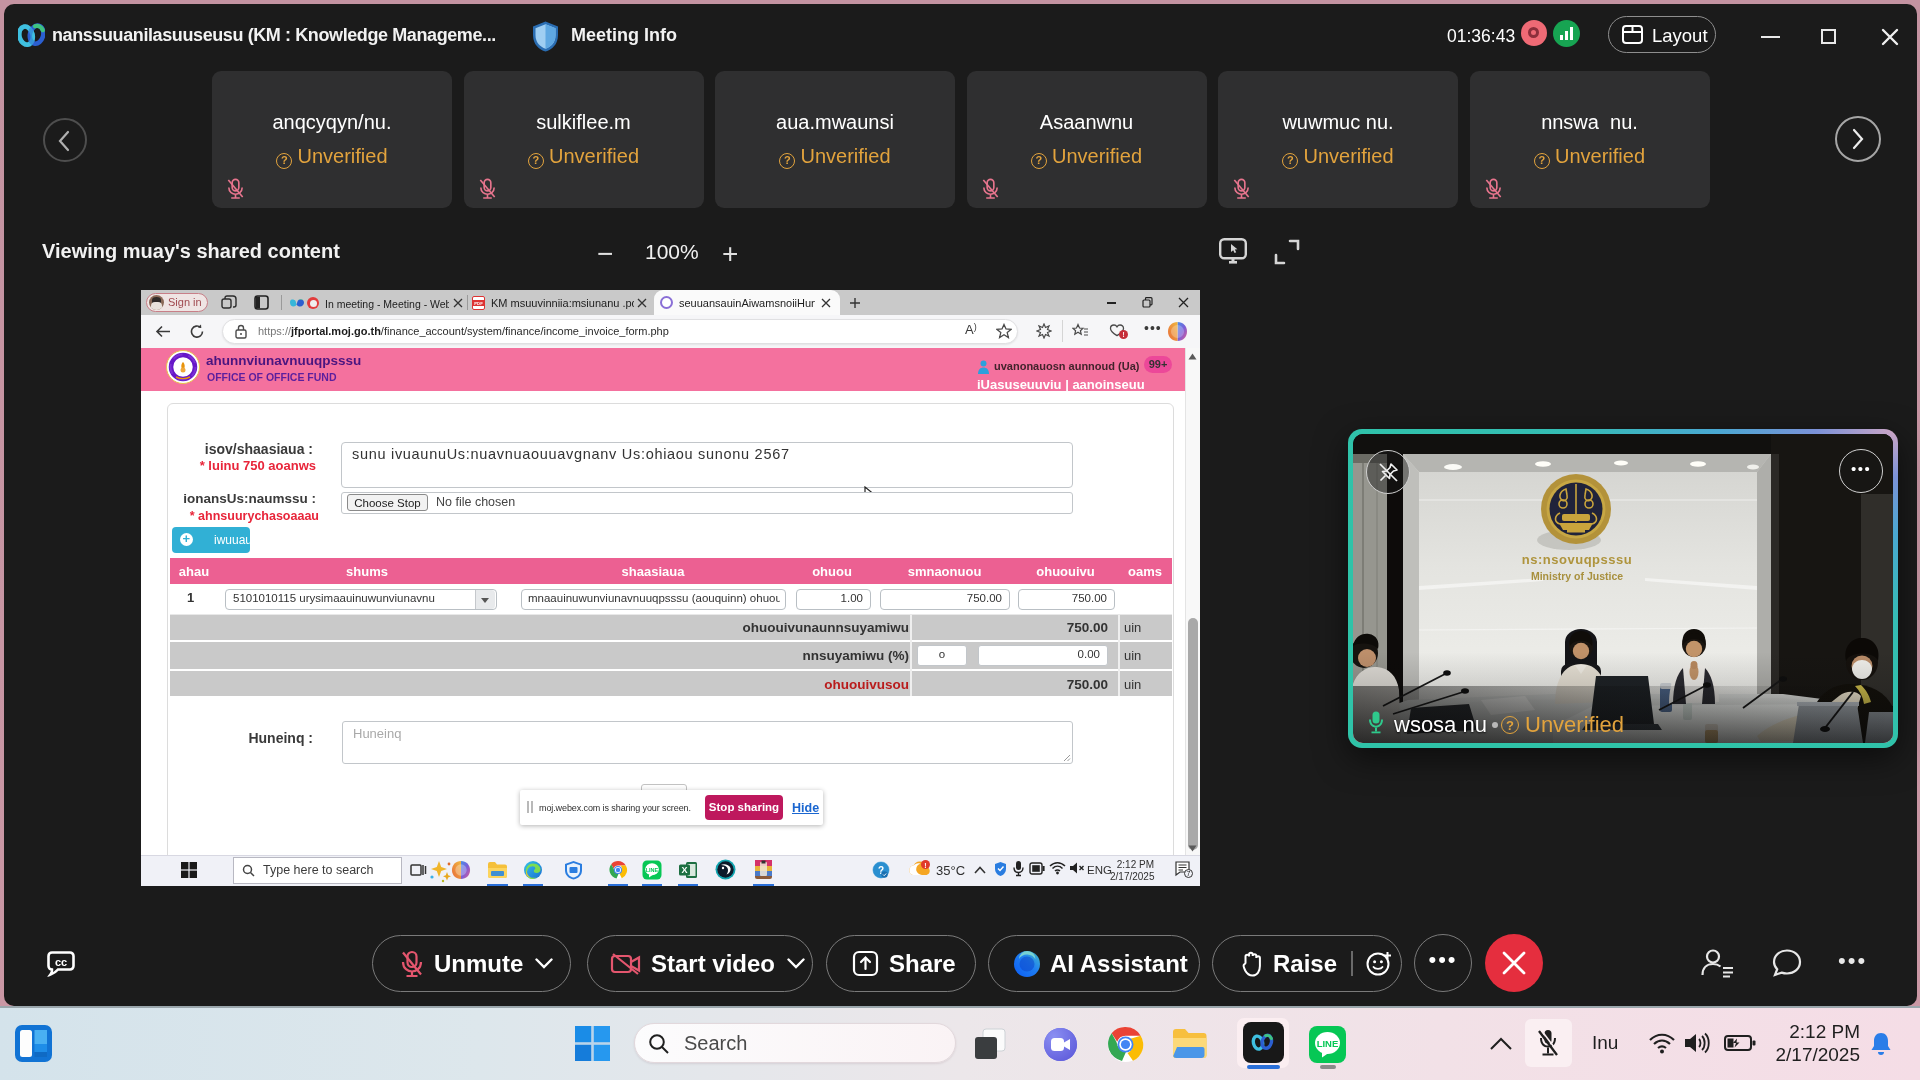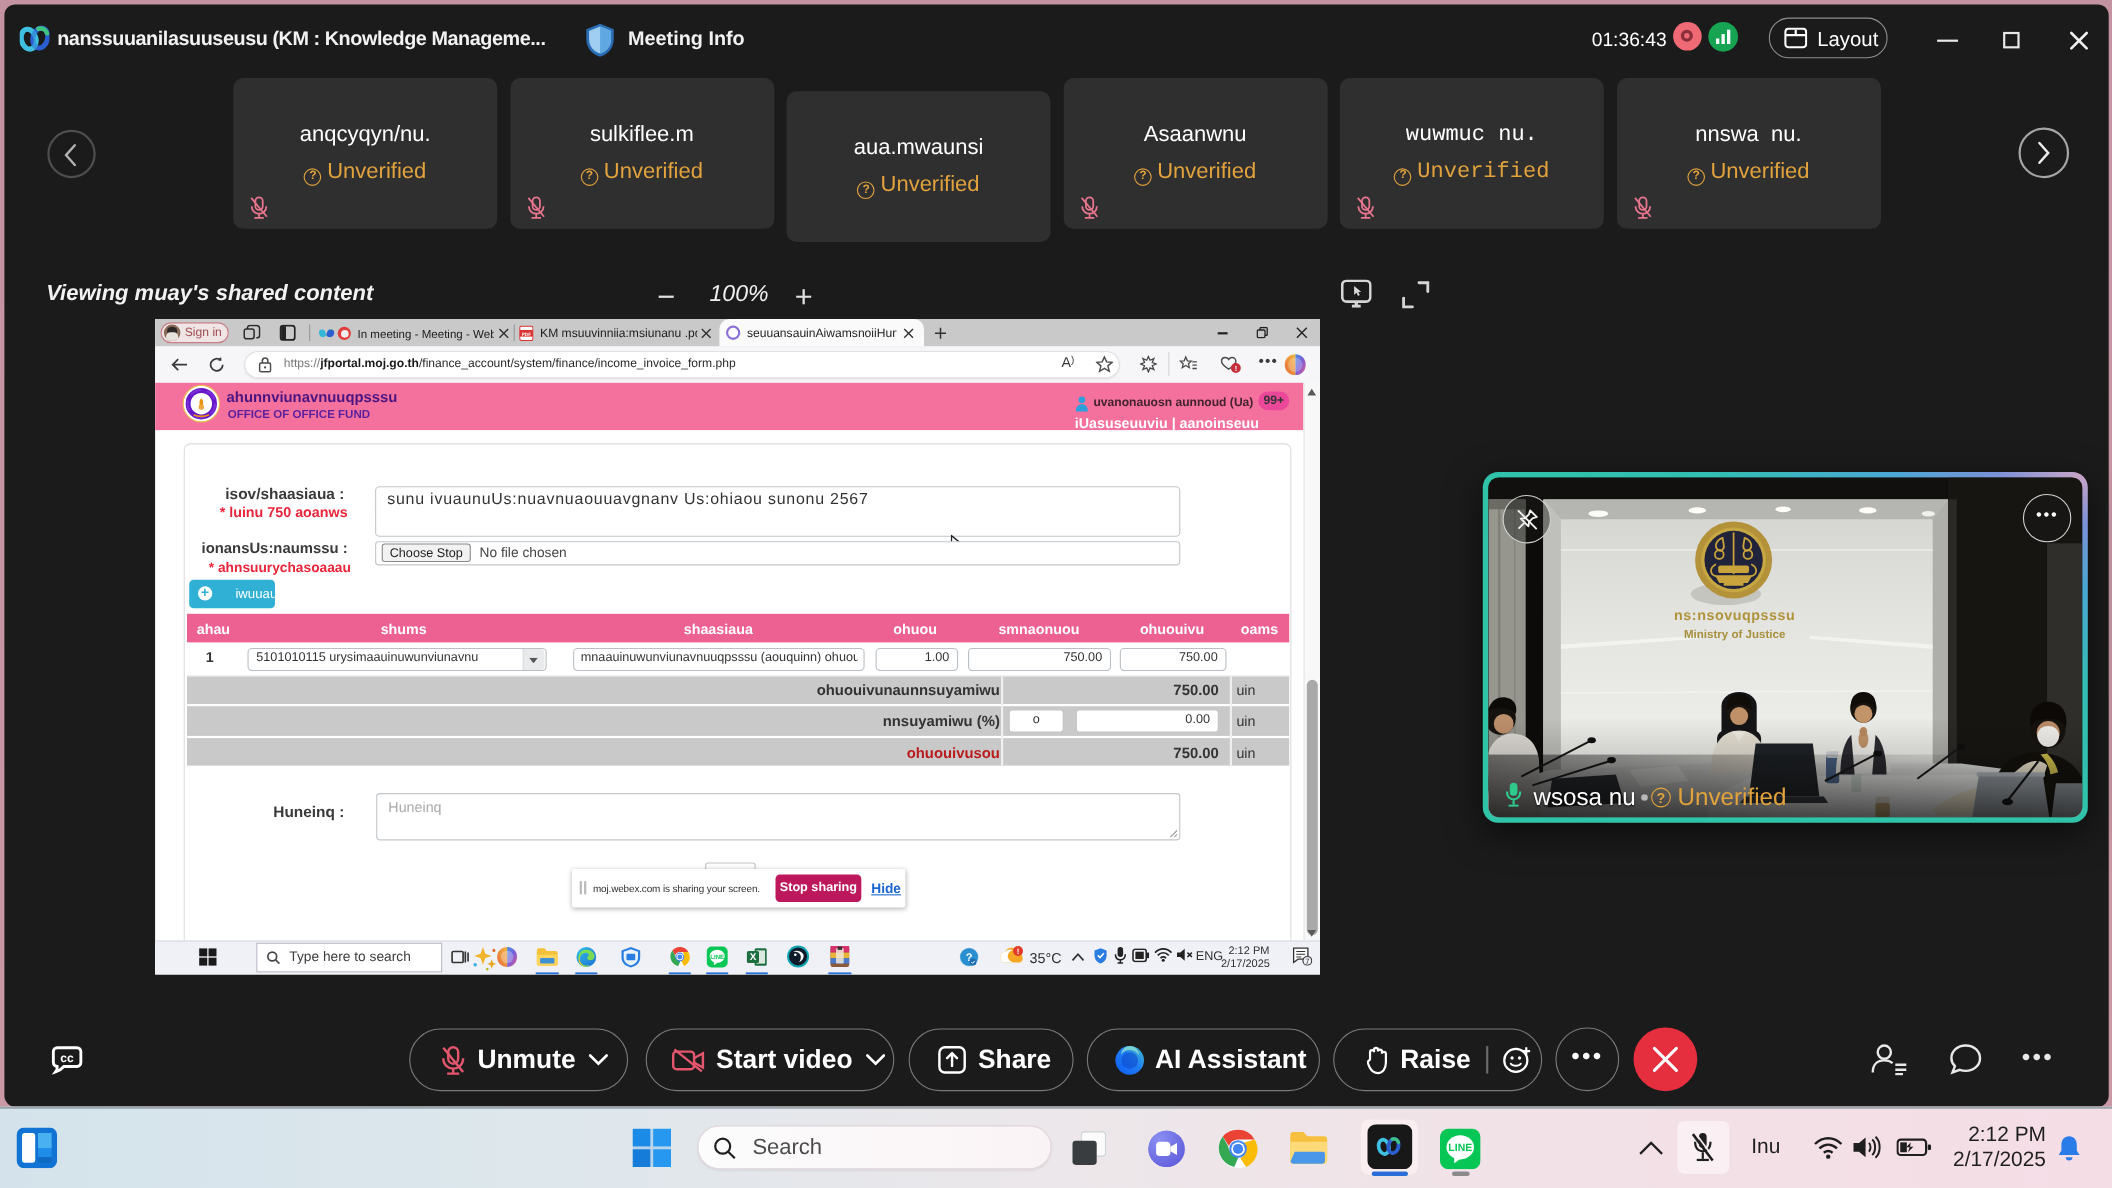--- a/index.html
+++ b/index.html
@@ -97,37 +97,37 @@
     <div class="unv"><span class="qm">?</span>Unverified</div>
     <svg class="micoff" width="21" height="23" viewBox="0 0 22 24">
         <g stroke="#e8758e" stroke-width="1.7" fill="none">
           <rect x="7.5" y="2.5" width="7" height="12" rx="3.5"></rect>
           <path d="M4 11 C4 16 8 18 11 18 C14 18 18 16 18 11"></path>
           <path d="M11 18 V22 M6.5 22 H15.5"></path>
           <path d="M3.5 3 L18.5 21"></path>
         </g>
       </svg>
   </div>
-  <div class="tile" style="left:711px;margin-top:12px;">
+  <div class="tile" style="left:711px;">
     <div class="tname">aua.mwaunsi</div>
     <div class="unv"><span class="qm">?</span>Unverified</div>
   </div>
   <div class="tile" style="left:962.5px;">
     <div class="tname">Asaanwnu</div>
     <div class="unv"><span class="qm">?</span>Unverified</div>
     <svg class="micoff" width="21" height="23" viewBox="0 0 22 24">
         <g stroke="#e8758e" stroke-width="1.7" fill="none">
           <rect x="7.5" y="2.5" width="7" height="12" rx="3.5"></rect>
           <path d="M4 11 C4 16 8 18 11 18 C14 18 18 16 18 11"></path>
           <path d="M11 18 V22 M6.5 22 H15.5"></path>
           <path d="M3.5 3 L18.5 21"></path>
         </g>
       </svg>
   </div>
-  <div class="tile" style="left:1214px;font-family:Liberation Mono, monospace;">
+  <div class="tile" style="left:1214px;">
     <div class="tname">wuwmuc nu.</div>
     <div class="unv"><span class="qm">?</span>Unverified</div>
     <svg class="micoff" width="21" height="23" viewBox="0 0 22 24">
         <g stroke="#e8758e" stroke-width="1.7" fill="none">
           <rect x="7.5" y="2.5" width="7" height="12" rx="3.5"></rect>
           <path d="M4 11 C4 16 8 18 11 18 C14 18 18 16 18 11"></path>
           <path d="M11 18 V22 M6.5 22 H15.5"></path>
           <path d="M3.5 3 L18.5 21"></path>
         </g>
       </svg>
@@ -139,21 +139,21 @@
         <g stroke="#e8758e" stroke-width="1.7" fill="none">
           <rect x="7.5" y="2.5" width="7" height="12" rx="3.5"></rect>
           <path d="M4 11 C4 16 8 18 11 18 C14 18 18 16 18 11"></path>
           <path d="M11 18 V22 M6.5 22 H15.5"></path>
           <path d="M3.5 3 L18.5 21"></path>
         </g>
       </svg>
   </div>
 </div>
 
-<div id="viewrow" class="abs" style="left:0;top:246px;width:1920px;height:50px;font-style:italic;">
+<div id="viewrow" class="abs" style="left:0;top:230px;width:1920px;height:50px;">
   <div class="abs ttl" style="left:42px;top:10px;font-size:20px;">Viewing muay's shared content</div>
   <div class="abs" style="left:597px;top:8px;width:21px;height:24px;color:#e0e0e0;font-size:28px;font-weight:400;">−</div>
   <div class="abs" style="left:645px;top:10px;color:#f0f0f0;font-size:21px;">100%</div>
   <div class="abs" style="left:722px;top:8px;width:21px;height:24px;color:#e0e0e0;font-size:28px;font-weight:400;">+</div>
   <svg class="abs" style="left:1219px;top:8px" width="28" height="27" viewBox="0 0 28 27">
     <rect x="1.2" y="1.2" width="25.6" height="19" rx="4" fill="none" stroke="#d5d5d5" stroke-width="2.4"></rect>
     <rect x="10" y="23" width="8" height="2.6" fill="#d5d5d5"></rect>
     <rect x="12.5" y="20" width="3" height="3.5" fill="#d5d5d5"></rect>
     <path d="M12 6 L12 14 L14.2 12.2 L15.6 15 L17.2 14.2 L15.8 11.6 L18.4 11.2 Z" fill="#d5d5d5"></path>
   </svg>

